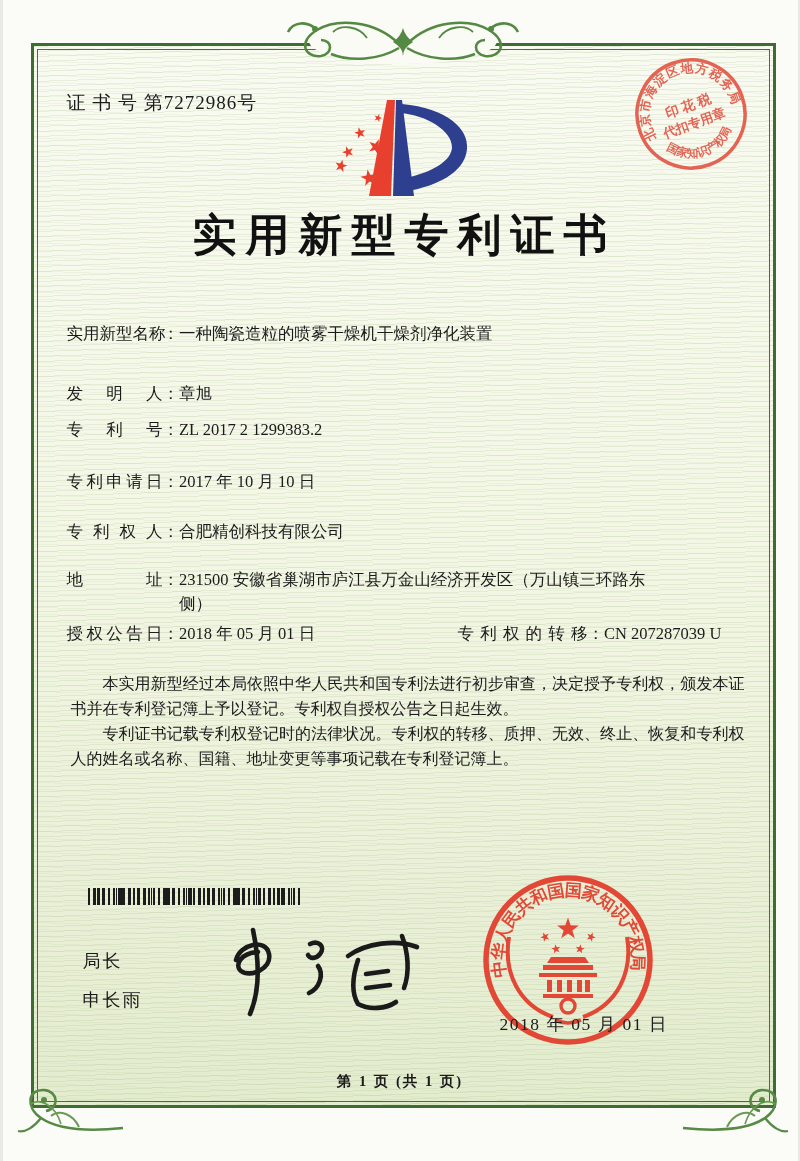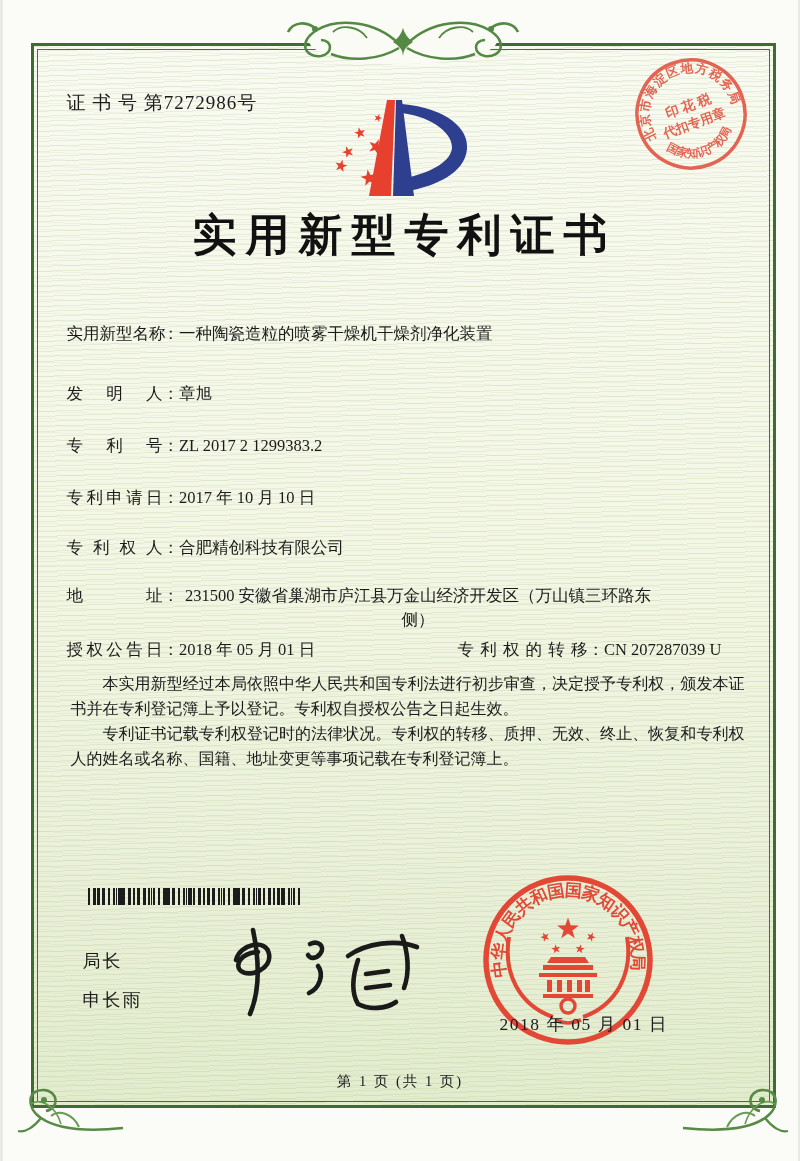--- a/index.html
+++ b/index.html
@@ -27,26 +27,26 @@
   .cert-no{left:64px;top:90px;font-size:19px;letter-spacing:1px;}
 
   .title{
     left:0;right:0;top:206px;text-align:center;
     font-size:44px;font-weight:700;letter-spacing:9px;padding-left:9px;color:#111;
   }
 
   
   .fields{left:64px;top:322px;width:678px;font-size:16.5px;line-height:24px;}
   .frow{margin:0;white-space:nowrap;}
-  .m1{margin-bottom:36px}.m2{margin-bottom:28px}.m3{margin-bottom:28px}
+  .m1{margin-bottom:36px}.m2{margin-bottom:12px}.m3{margin-bottom:28px}
   .m4{margin-bottom:26px}.m5{margin-bottom:24px}.m6{margin-bottom:6px}
   .flabel{display:inline-block;width:96px;text-align:justify;text-align-last:justify;vertical-align:top;}
   .fcolon{display:inline-block;vertical-align:top;}
   .fvalue{display:inline-block;vertical-align:top;white-space:normal;}
-  .addr .fvalue{width:478px;text-align:center;}
+  .addr .fvalue{width:478px;}
   .grant-row{position:relative;}
   .grant-right{position:absolute;left:391px;top:0;white-space:nowrap;}
   .flabel2{display:inline-block;width:130px;text-align:justify;text-align-last:justify;}
 
   
   .bodytext{left:68px;top:671px;width:674px;font-size:16px;line-height:25px;text-align:justify;}
   .bodytext p{margin:0;text-indent:2em;}
 
   
   .barcode{
@@ -60,21 +60,21 @@
   .director{left:80px;top:942px;font-size:18px;letter-spacing:2px;line-height:39px;}
   .sig{left:203px;top:916px;}
 
   .seal-wrap{left:470px;top:865px;width:190px;height:190px;}
   .seal-wrap svg{mix-blend-mode:multiply;opacity:.93;}
   .seal-date{left:497px;top:1012px;font-size:17.5px;letter-spacing:1.5px;color:#1d1d1d;z-index:6;}
 
   .tax-wrap{left:628px;top:54px;width:120px;height:120px;}
   .tax-wrap svg{mix-blend-mode:multiply;opacity:.85;}
 
-  .footer{left:0;right:0;top:1072px;text-align:center;font-size:14.5px;letter-spacing:2px;}
+  .footer{left:0;right:0;top:1072px;text-align:center;font-size:14.5px;letter-spacing:2px;font-weight:bold;}
 
   .orn-top{left:272px;top:12px;z-index:3;}
   .orn-bl{left:12px;top:1082px;z-index:3;}
   .orn-br{left:676px;top:1082px;z-index:3;}
 
   .logo{left:312px;top:96px;}
   .z2{z-index:2}.z5{z-index:5}
 </style>
 </head>
 <body>

